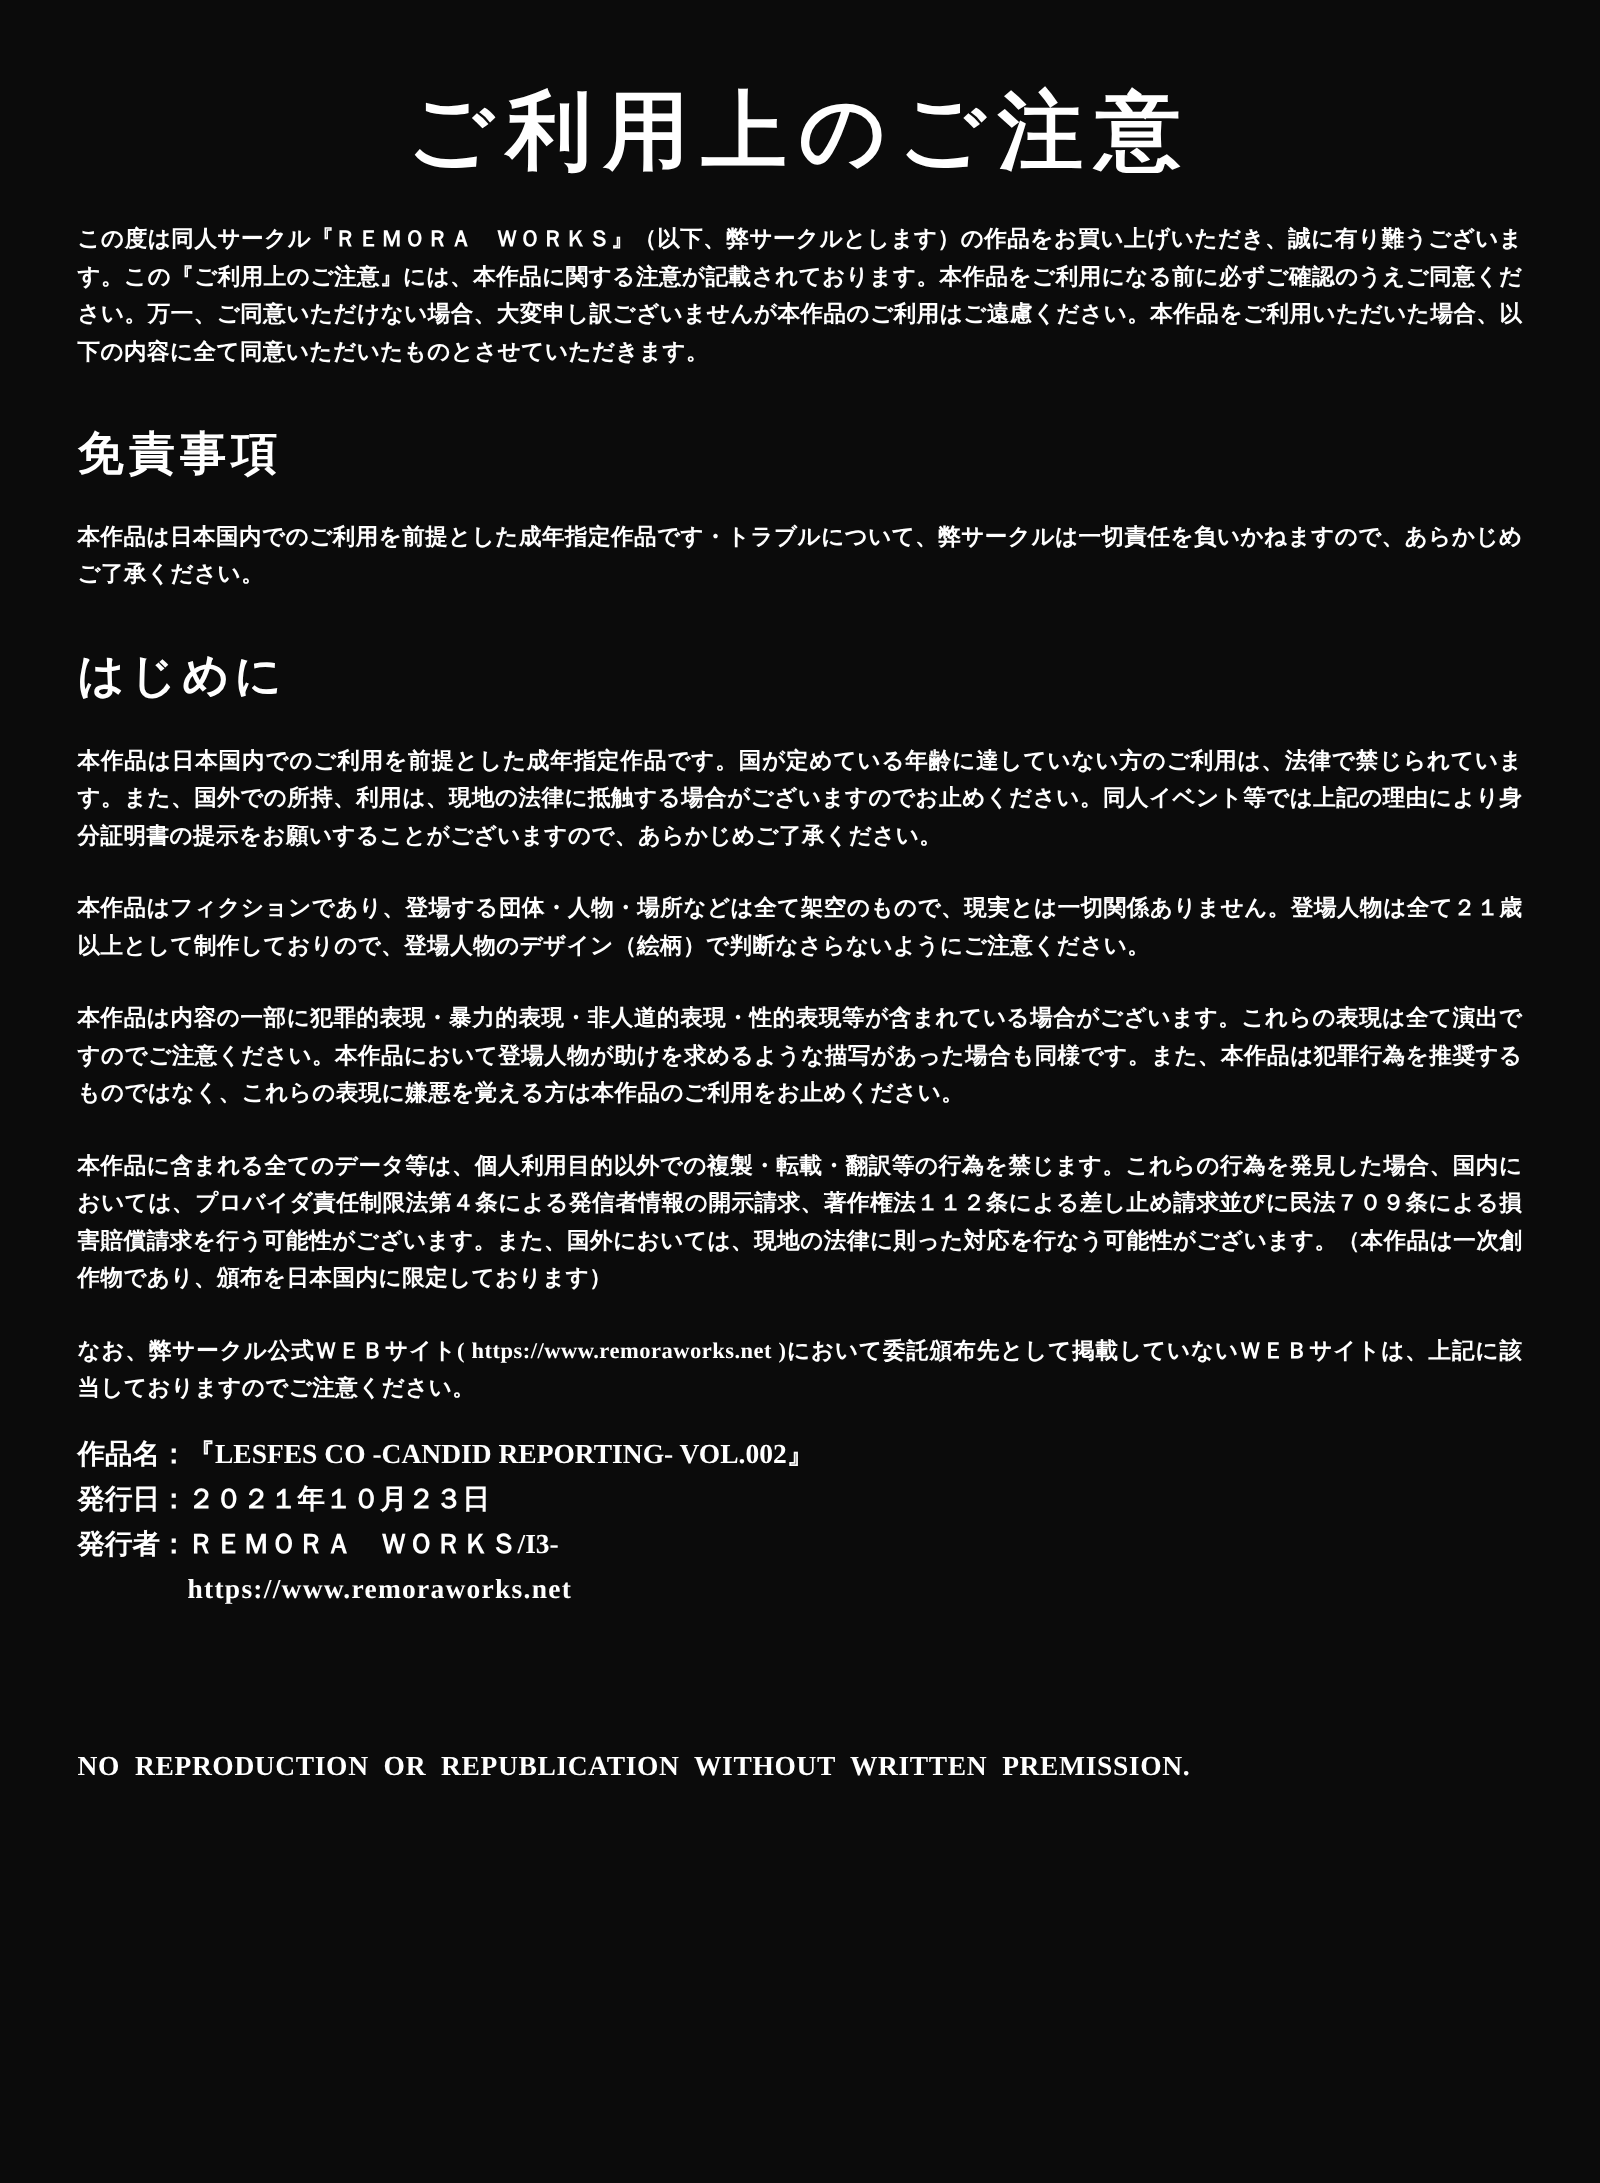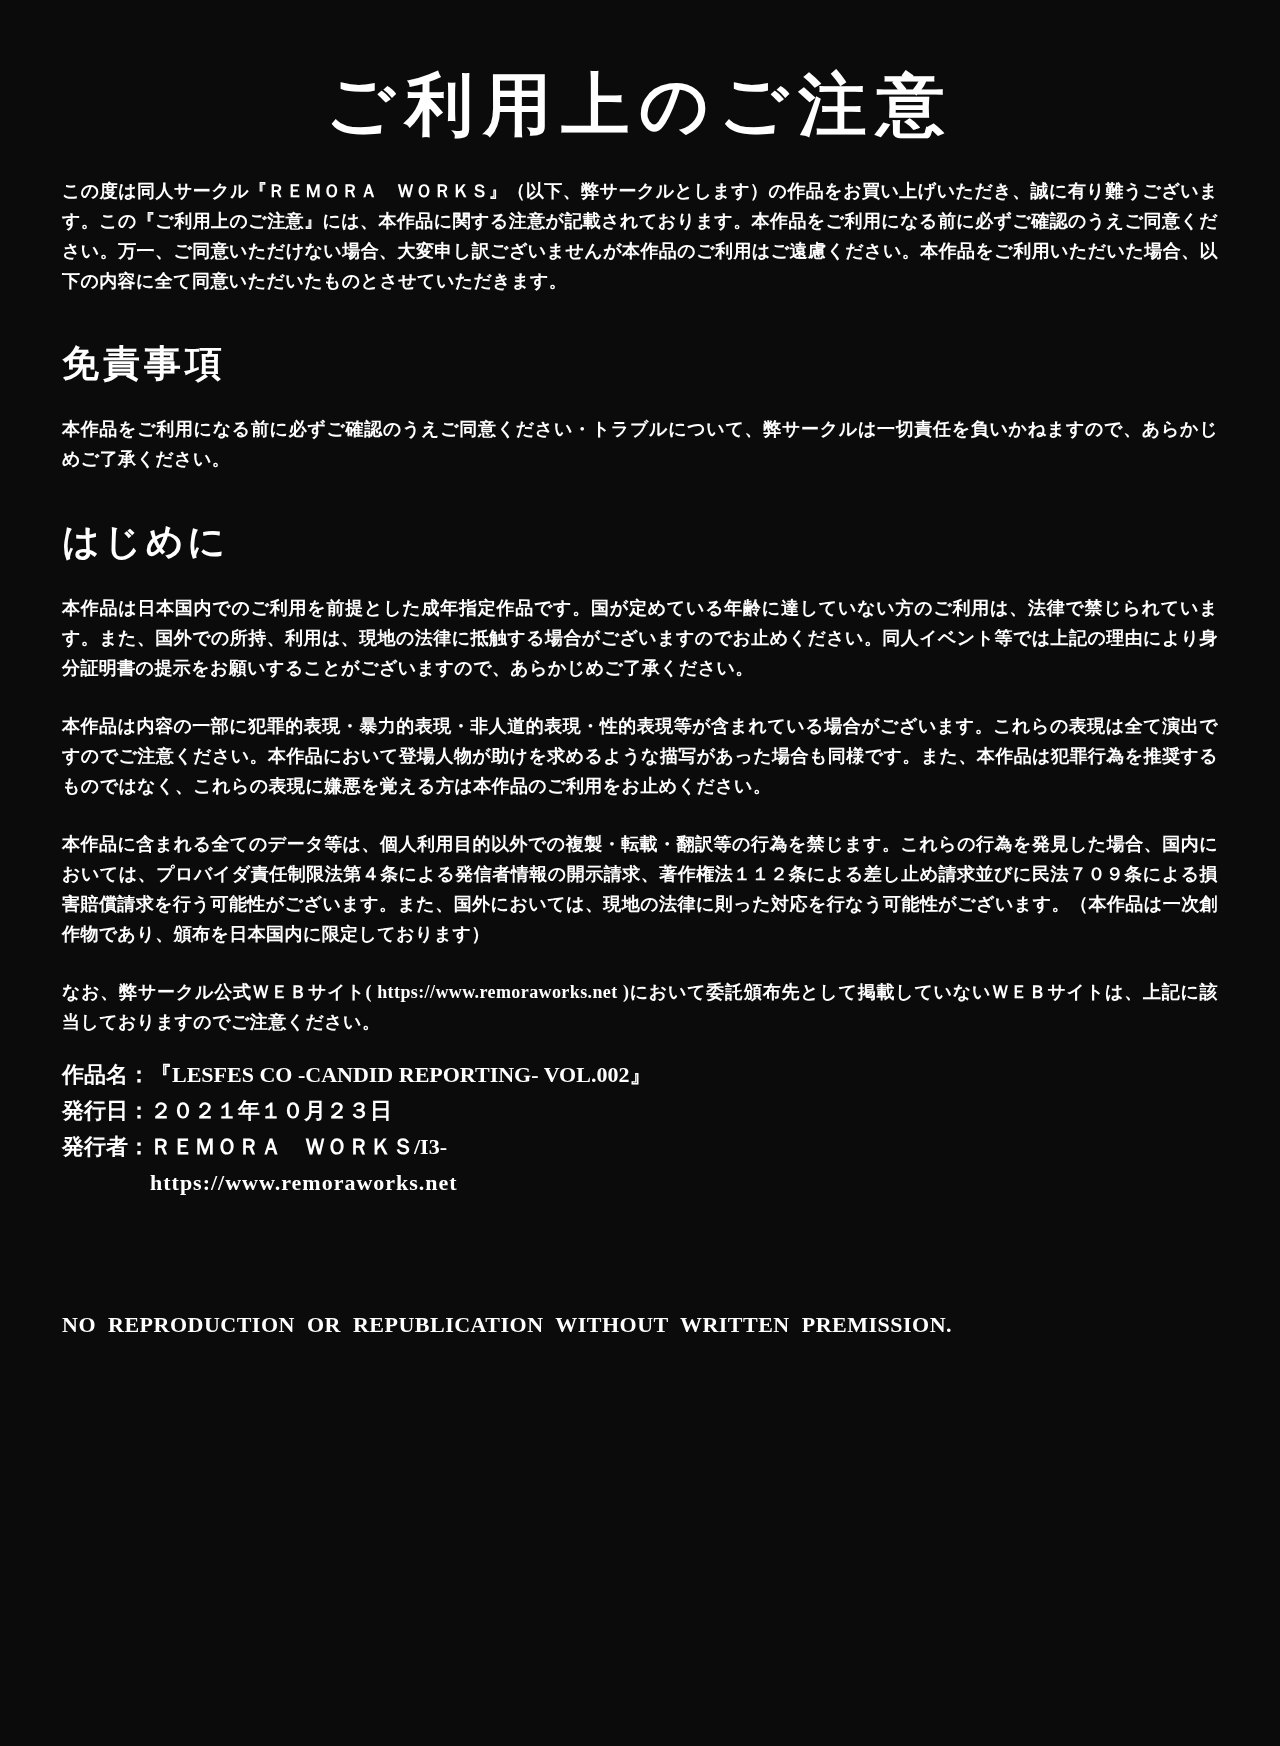--- a/index.html
+++ b/index.html
@@ -80,26 +80,27 @@
 <div class="page">
 
   <h1 class="page-title">ご利用上のご注意</h1>
 
   <section class="first">
     <p class="body-paragraph">この度は同人サークル『ＲＥＭＯＲＡ　ＷＯＲＫＳ』（以下、弊サークルとします）の作品をお買い上げいただき、誠に有り難うございます。この『ご利用上のご注意』には、本作品に関する注意が記載されております。本作品をご利用になる前に必ずご確認のうえご同意ください。万一、ご同意いただけない場合、大変申し訳ございませんが本作品のご利用はご遠慮ください。本作品をご利用いただいた場合、以下の内容に全て同意いただいたものとさせていただきます。</p>
   </section>
 
   <section>
     <h2 class="section-heading">免責事項</h2>
-    <p class="body-paragraph">本作品をご利用になる前に必ずご確認のうえご同意ください・トラブルについて、弊サークルは一切責任を負いかねますので、あらかじめご了承ください。</p>
+    <p class="body-paragraph">本作品は日本国内でのご利用を前提とした成年指定作品です・トラブルについて、弊サークルは一切責任を負いかねますので、あらかじめご了承ください。</p>
   </section>
 
   <section>
     <h2 class="section-heading">はじめに</h2>
     <p class="body-paragraph">本作品は日本国内でのご利用を前提とした成年指定作品です。国が定めている年齢に達していない方のご利用は、法律で禁じられています。また、国外での所持、利用は、現地の法律に抵触する場合がございますのでお止めください。同人イベント等では上記の理由により身分証明書の提示をお願いすることがございますので、あらかじめご了承ください。</p>
+    <p class="body-paragraph">本作品はフィクションであり、登場する団体・人物・場所などは全て架空のもので、現実とは一切関係ありません。登場人物は全て２１歳以上として制作しておりので、登場人物のデザイン（絵柄）で判断なさらないようにご注意ください。</p>
     <p class="body-paragraph">本作品は内容の一部に犯罪的表現・暴力的表現・非人道的表現・性的表現等が含まれている場合がございます。これらの表現は全て演出ですのでご注意ください。本作品において登場人物が助けを求めるような描写があった場合も同様です。また、本作品は犯罪行為を推奨するものではなく、これらの表現に嫌悪を覚える方は本作品のご利用をお止めください。</p>
     <p class="body-paragraph">本作品に含まれる全てのデータ等は、個人利用目的以外での複製・転載・翻訳等の行為を禁じます。これらの行為を発見した場合、国内においては、プロバイダ責任制限法第４条による発信者情報の開示請求、著作権法１１２条による差し止め請求並びに民法７０９条による損害賠償請求を行う可能性がございます。また、国外においては、現地の法律に則った対応を行なう可能性がございます。（本作品は一次創作物であり、頒布を日本国内に限定しております）</p>
     <p class="body-paragraph">なお、弊サークル公式ＷＥＢサイト( https://www.remoraworks.net )において委託頒布先として掲載していないＷＥＢサイトは、上記に該当しておりますのでご注意ください。</p>
   </section>
 
   <div class="colophon">
     <p>作品名：『LESFES CO -CANDID REPORTING- VOL.002』</p>
     <p>発行日：２０２１年１０月２３日</p>
     <p>発行者：ＲＥＭＯＲＡ　ＷＯＲＫＳ/I3-</p>
     <p class="url-line">https://www.remoraworks.net</p>

